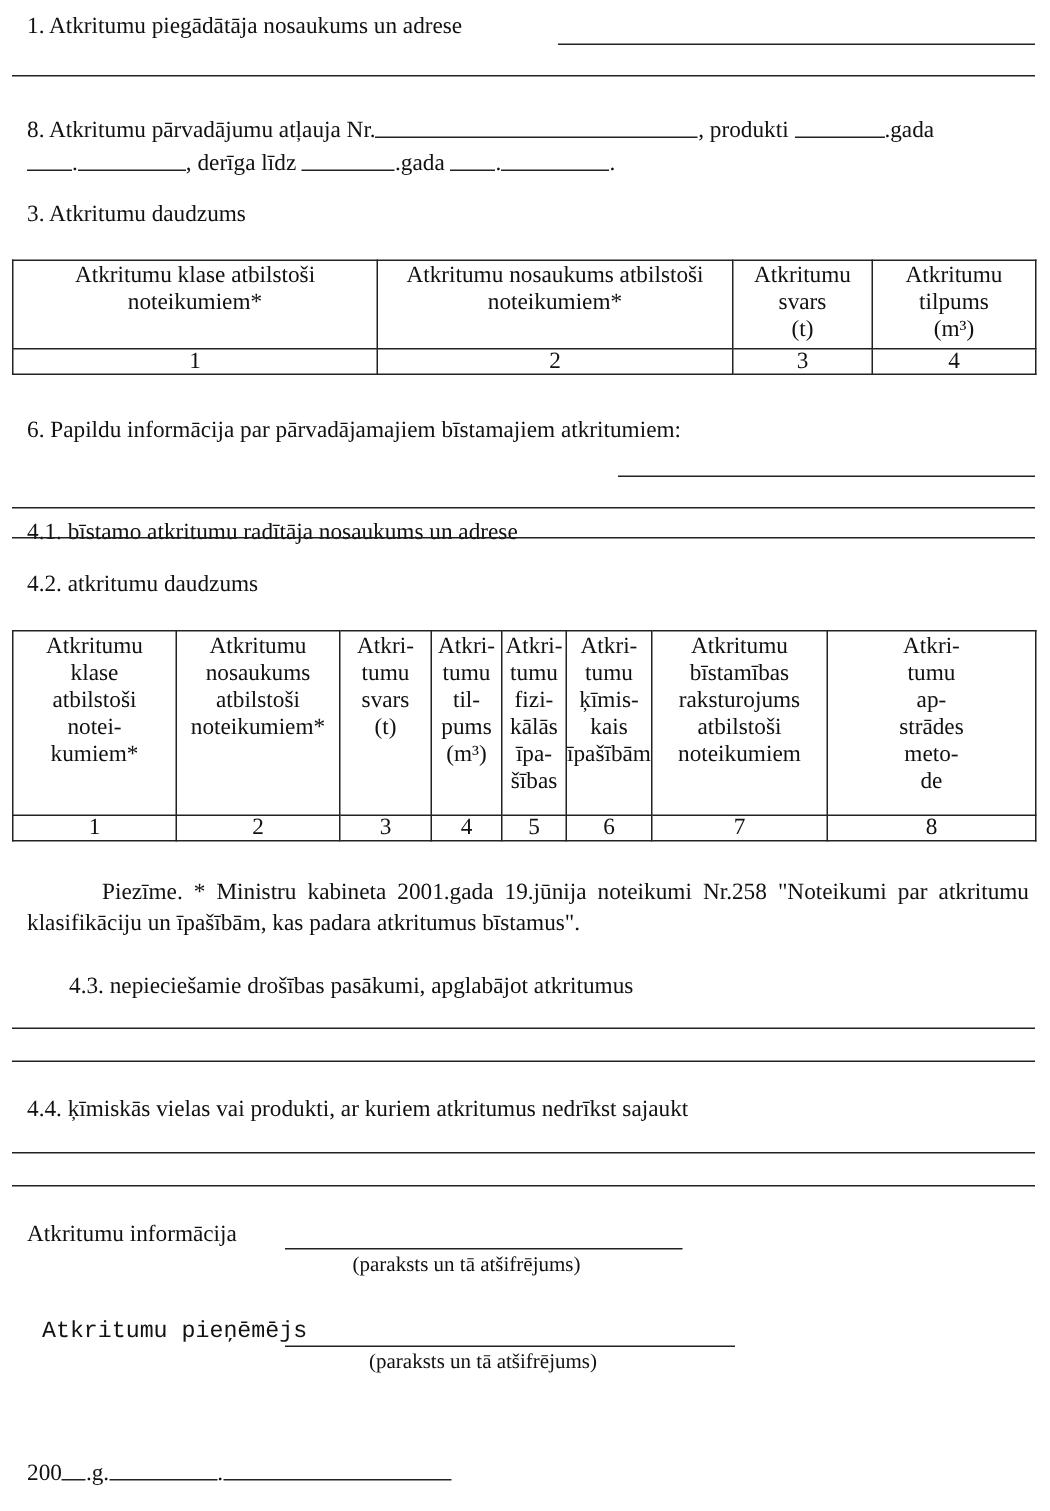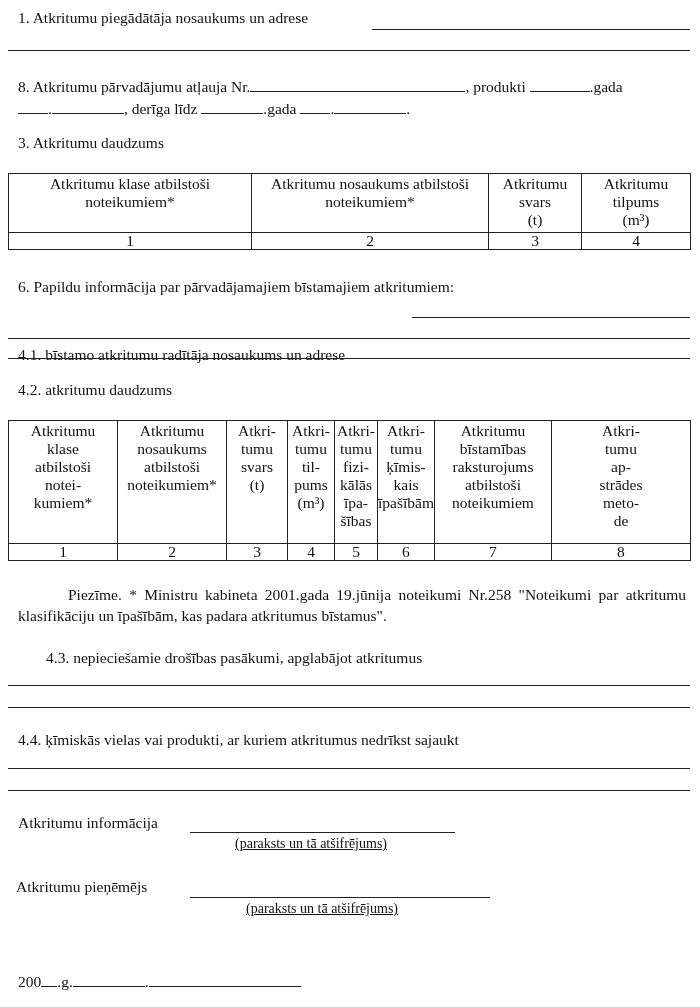--- a/index.html
+++ b/index.html
@@ -9,21 +9,21 @@
   }
   .abs { position: absolute; white-space: nowrap; }
   .line { position: absolute; height: 0; border-top: 1px solid #222; }
   .blank { display: inline-block; border-bottom: 1px solid #222; height: 1em; vertical-align: baseline; }
   table { position: absolute; border-collapse: collapse; }
   td {
     border: 1px solid #222; text-align: center; vertical-align: top;
     padding: 1px 0; line-height: 18px; font-size: 15.5px;
   }
   td.num { vertical-align: middle; line-height: 16px; padding: 0 2px; }
-  .sig-caption { position: absolute; font-size: 14px; white-space: nowrap; text-decoration: underline; }
+  .sig-caption { position: absolute; font-size: 14px; white-space: nowrap; }
   .note { position: absolute; left: 18px; width: 668px; line-height: 21px; text-align: justify; text-align-last: left; }
 </style>
 </head>
 <body>
 
 <div class="abs" style="left:18px; top:9px;">1. Atkritumu piegādātāja nosaukums un adrese</div>
 <div class="line" style="left:372px; width:318px; top:29px;"></div>
 <div class="line" style="left:8px; width:682px; top:50px;"></div>
 
 <div class="abs" style="left:18px; top:75px;">
@@ -152,19 +152,19 @@
 <div class="line" style="left:8px; width:682px; top:707px;"></div>
 
 <div class="abs" style="left:18px; top:731px;">4.4. ķīmiskās vielas vai produkti, ar kuriem atkritumus nedrīkst sajaukt</div>
 <div class="line" style="left:8px; width:682px; top:768px;"></div>
 <div class="line" style="left:8px; width:682px; top:790px;"></div>
 
 <div class="abs" style="left:18px; top:814px;">Atkritumu informācija</div>
 <div class="line" style="left:190px; width:265px; top:832px;"></div>
 <div class="sig-caption" style="left:235px; top:836px;">(paraksts un tā atšifrējums)</div>
 
-<div class="abs" style="left:16px; top:878px;">Atkritumu pieņēmējs</div>
+<div class="abs" style="left:28px; top:878px;font-family:Liberation Mono, monospace;">Atkritumu pieņēmējs</div>
 <div class="line" style="left:190px; width:300px; top:897px;"></div>
 <div class="sig-caption" style="left:246px; top:901px;">(paraksts un tā atšifrējums)</div>
 
 <div class="abs" style="left:18px; top:970px;">
   <span>200</span><span class="blank" style="width:16px;"></span><span>.g.</span><span class="blank" style="width:72px;"></span><span>.</span><span class="blank" style="width:152px;"></span>
 </div>
 
 </body></html>

